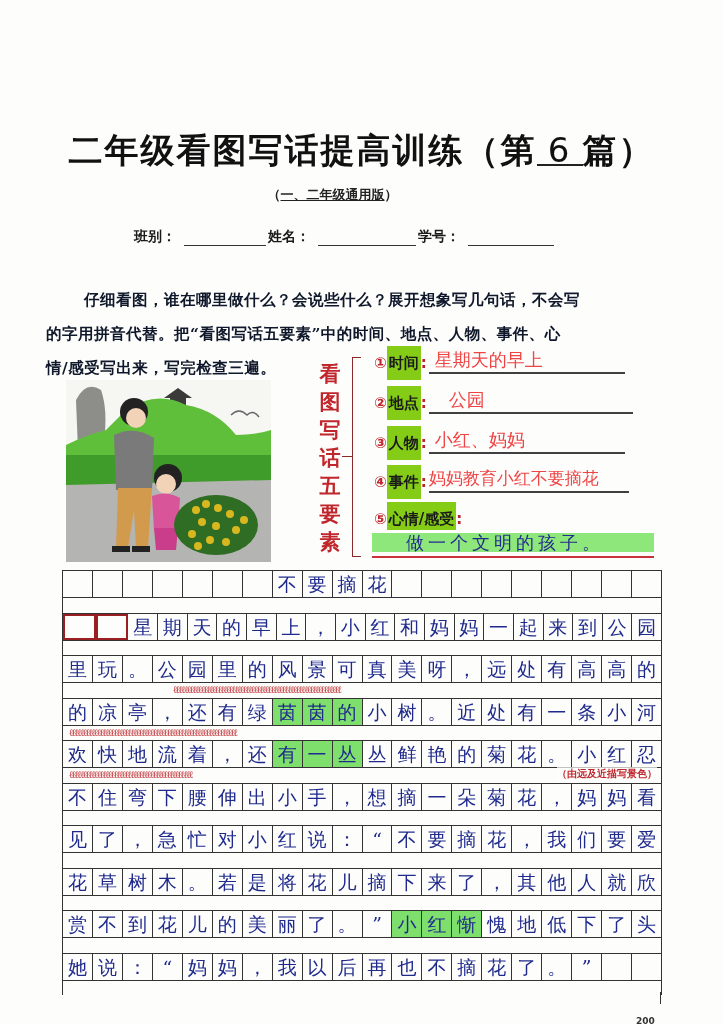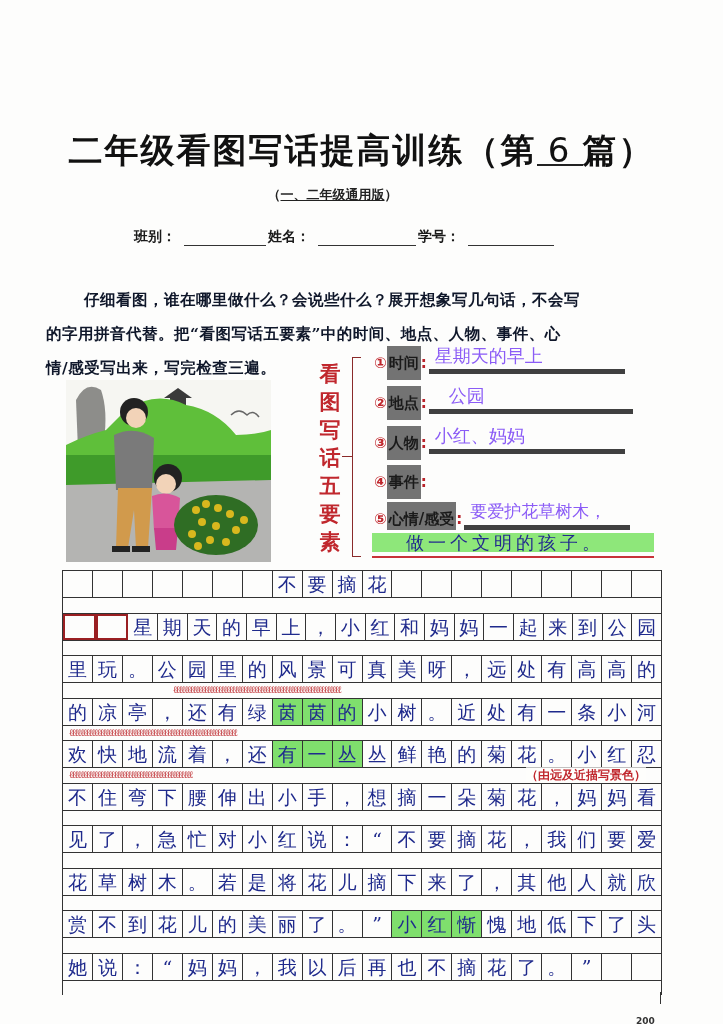--- a/index.html
+++ b/index.html
@@ -41,24 +41,24 @@
     position:absolute; left:352px; top:357px; width:8px; height:198px;
     border:1.5px solid #8a2a2a; border-right:none;
   }
   .bracket-tick { position:absolute; left:342px; top:456px; width:10px; border-top:1.5px solid #8a2a2a; }
 
   .el-row { position:absolute; left:372px; height:30px; display:flex; align-items:flex-end; }
   .el-label {
     font-weight:bold; font-size:15px; color:#b8232a; white-space:nowrap; position:relative;
     padding:0 2px; line-height:22px;
   }
-  .el-label .hl { background:#737373; color:#1a1a1a; padding:8px 2px; }
+  .el-label .hl { background:#84cc16; color:#1a1a1a; padding:8px 2px; }
   .el-label .circ { color:#c0272d; }
   .el-value {
-    border-bottom:5px solid #404040; font-family:Liberation Mono, monospace; color:#8b5cf6; font-size:18px;
+    border-bottom:2px solid #404040; font-family:Liberation Serif, serif; color:#ef4444; font-size:18px;
     line-height:24px; white-space:nowrap; padding-left:6px;
   }
   .el-value2 {
     position:absolute; left:372px; top:530px; width:282px; background:linear-gradient(#fdfdfc 10%, #8ee77a 10%, #8ee77a 85%, #fdfdfc 85%);
     border-bottom:2px solid #c8323a; font-family:"DejaVu Serif", serif; color:#232b8e; font-size:18px; line-height:26px;
     padding-left:34px; box-sizing:border-box; letter-spacing:4px;
   }
 
   .grid {
     position:absolute; left:62px; top:570px; width:598px;
@@ -74,21 +74,21 @@
     font-family:"DejaVu Serif", serif; font-size:19px; color:#1f2a8c; line-height:26px; overflow:hidden;
   }
   .cell:last-child { border-right:none; }
   .cell.red { border:2.5px solid #9a1f22; }
   .cell.green { background:#7fdf6d; }
   .wave {
     position:absolute; left:6px; right:6px; top:29px; height:13px; overflow:hidden;
     color:#c23a3e; font-family:"DejaVu Serif", serif; font-size:10px; line-height:11px; white-space:nowrap; letter-spacing:-2px;
   }
   .annot {
-    position:absolute; right:15px; top:27px; color:#c0272d; font-size:12px; font-weight:bold; white-space:nowrap;
+    position:absolute; right:4px; top:27px; color:#c0272d; font-size:10px; font-weight:bold; white-space:nowrap;
     background:rgba(253,253,252,0.7);
   }
   .page-num {
     position:absolute; left:636px; top:992px; font-size:9px; font-weight:bold; color:#333;margin-top:24px;
   }
   .page-tick { position:absolute; left:660px; top:992px; height:12px; border-left:1.5px solid #333; }
 </style>
 </head>
 <body>
 
@@ -179,24 +179,24 @@
 <div class="el-row" style="top:384px">
   <span class="el-label"><span class="circ">②</span><span class="hl">地点</span><span>:</span></span>
   <span class="el-value" style="width:184px;padding-left:20px">公园</span>
 </div>
 <div class="el-row" style="top:424px">
   <span class="el-label"><span class="circ">③</span><span class="hl">人物</span><span>:</span></span>
   <span class="el-value" style="width:190px">小红、妈妈</span>
 </div>
 <div class="el-row" style="top:463px">
   <span class="el-label"><span class="circ">④</span><span class="hl">事件</span><span>:</span></span>
+  <span class="el-value" style="width:200px;padding-left:0;font-size:17px">妈妈教育小红不要摘花</span>
 </div>
 <div class="el-row" style="top:500px">
   <span class="el-label"><span class="circ">⑤</span><span class="hl">心情/感受</span><span>:</span></span>
-  <span class="el-value" style="width:160px;font-size:17px">要爱护花草树木，</span>
 </div>
 <div class="el-value2">做一个文明的孩子。</div>
 
 <div class="grid" id="grid">
     <div class="grid-row">
       <div class="cells">
         <div class="cell"></div>
         <div class="cell"></div>
         <div class="cell"></div>
         <div class="cell"></div>

